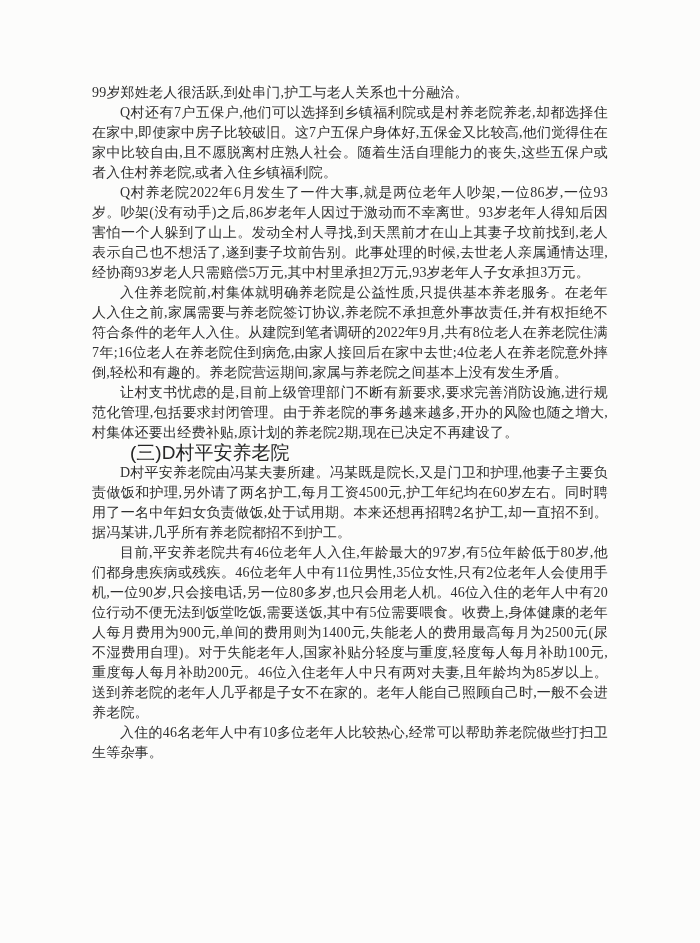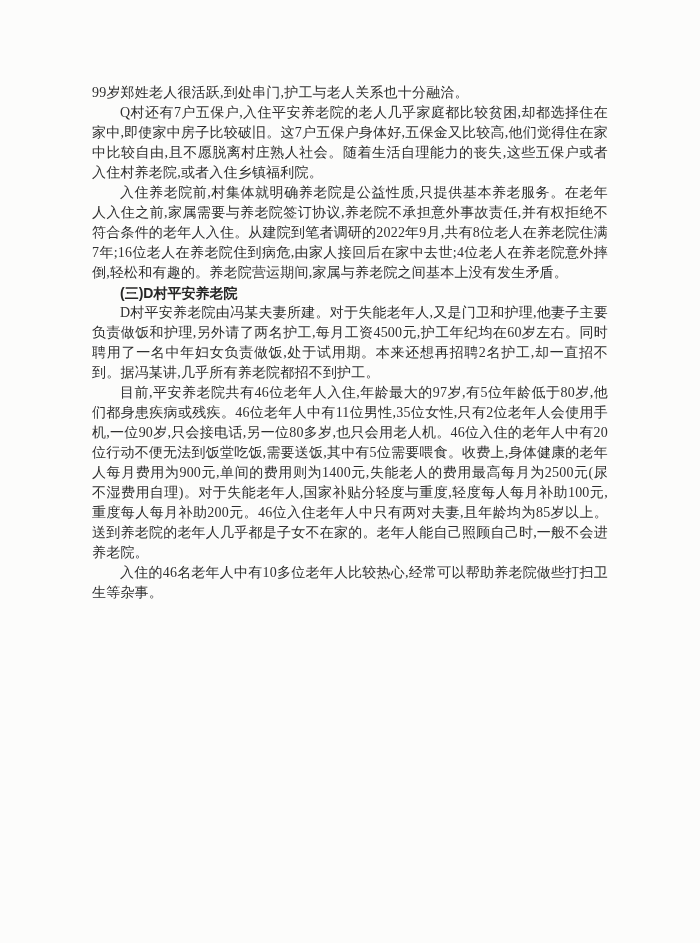--- a/index.html
+++ b/index.html
@@ -30,34 +30,36 @@
     text-align: justify;
     text-justify: inter-ideograph;
     letter-spacing: 0.2px;
   }
   .para.noindent {
     text-indent: 0;
   }
   .heading {
     margin: 0;
     text-indent: 2em;
-    font-weight: bold;
-    font-size: 14px;
+    font-weight: normal;
+    font-size: 19px;
     line-height: 20px;
     font-family: "Liberation Sans", "DejaVu Sans", sans-serif;
     color: #262626;
   }
 </style>
 </head>
 <body>
 
 <div class="page">
   <div class="text-block">
     <p class="para noindent">99岁郑姓老人很活跃,到处串门,护工与老人关系也十分融洽。</p>
-    <p class="para">Q村还有7户五保户,入住平安养老院的老人几乎家庭都比较贫困,却都选择住在家中,即使家中房子比较破旧。这7户五保户身体好,五保金又比较高,他们觉得住在家中比较自由,且不愿脱离村庄熟人社会。随着生活自理能力的丧失,这些五保户或者入住村养老院,或者入住乡镇福利院。</p>
+    <p class="para">Q村还有7户五保户,他们可以选择到乡镇福利院或是村养老院养老,却都选择住在家中,即使家中房子比较破旧。这7户五保户身体好,五保金又比较高,他们觉得住在家中比较自由,且不愿脱离村庄熟人社会。随着生活自理能力的丧失,这些五保户或者入住村养老院,或者入住乡镇福利院。</p>
+    <p class="para">Q村养老院2022年6月发生了一件大事,就是两位老年人吵架,一位86岁,一位93岁。吵架(没有动手)之后,86岁老年人因过于激动而不幸离世。93岁老年人得知后因害怕一个人躲到了山上。发动全村人寻找,到天黑前才在山上其妻子坟前找到,老人表示自己也不想活了,遂到妻子坟前告别。此事处理的时候,去世老人亲属通情达理,经协商93岁老人只需赔偿5万元,其中村里承担2万元,93岁老年人子女承担3万元。</p>
     <p class="para">入住养老院前,村集体就明确养老院是公益性质,只提供基本养老服务。在老年人入住之前,家属需要与养老院签订协议,养老院不承担意外事故责任,并有权拒绝不符合条件的老年人入住。从建院到笔者调研的2022年9月,共有8位老人在养老院住满7年;16位老人在养老院住到病危,由家人接回后在家中去世;4位老人在养老院意外摔倒,轻松和有趣的。养老院营运期间,家属与养老院之间基本上没有发生矛盾。</p>
+    <p class="para">让村支书忧虑的是,目前上级管理部门不断有新要求,要求完善消防设施,进行规范化管理,包括要求封闭管理。由于养老院的事务越来越多,开办的风险也随之增大,村集体还要出经费补贴,原计划的养老院2期,现在已决定不再建设了。</p>
     <h3 class="heading">(三)D村平安养老院</h3>
-    <p class="para">D村平安养老院由冯某夫妻所建。对于失能老年人,又是门卫和护理,他妻子主要负责做饭和护理,另外请了两名护工,每月工资4500元,护工年纪均在60岁左右。同时聘用了一名中年妇女负责做饭,处于试用期。本来还想再招聘2名护工,却一直招不到。据冯某讲,几乎所有养老院都招不到护工。</p>
+    <p class="para">D村平安养老院由冯某夫妻所建。冯某既是院长,又是门卫和护理,他妻子主要负责做饭和护理,另外请了两名护工,每月工资4500元,护工年纪均在60岁左右。同时聘用了一名中年妇女负责做饭,处于试用期。本来还想再招聘2名护工,却一直招不到。据冯某讲,几乎所有养老院都招不到护工。</p>
     <p class="para">目前,平安养老院共有46位老年人入住,年龄最大的97岁,有5位年龄低于80岁,他们都身患疾病或残疾。46位老年人中有11位男性,35位女性,只有2位老年人会使用手机,一位90岁,只会接电话,另一位80多岁,也只会用老人机。46位入住的老年人中有20位行动不便无法到饭堂吃饭,需要送饭,其中有5位需要喂食。收费上,身体健康的老年人每月费用为900元,单间的费用则为1400元,失能老人的费用最高每月为2500元(尿不湿费用自理)。对于失能老年人,国家补贴分轻度与重度,轻度每人每月补助100元,重度每人每月补助200元。46位入住老年人中只有两对夫妻,且年龄均为85岁以上。送到养老院的老年人几乎都是子女不在家的。老年人能自己照顾自己时,一般不会进养老院。</p>
     <p class="para">入住的46名老年人中有10多位老年人比较热心,经常可以帮助养老院做些打扫卫生等杂事。</p>
   </div>
 
 </div>
 
 </body></html>

